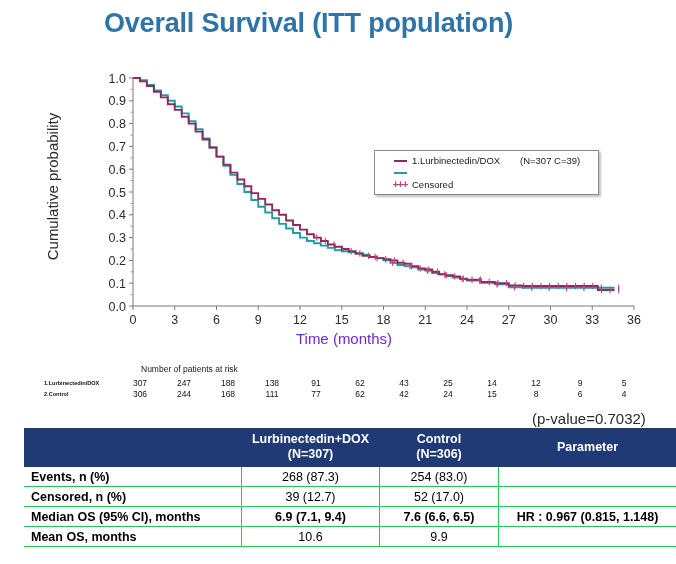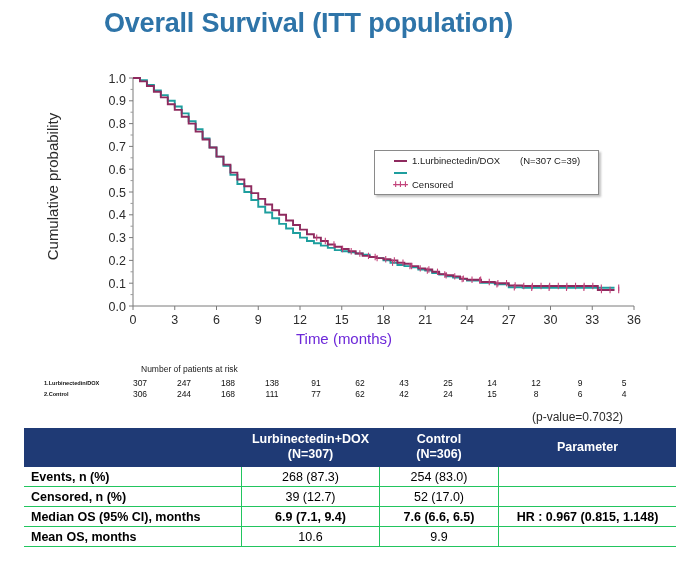--- a/index.html
+++ b/index.html
@@ -52,21 +52,21 @@
   .legend-row{display:flex;align-items:center;height:11px;margin:1px 12px;white-space:nowrap;}
   .legend-key{width:16px;display:inline-block;text-align:center;margin-right:4px;flex:0 0 16px;}
   .legend-line{display:inline-block;width:13px;height:2px;vertical-align:middle;}
   .legend-cens{font-size:10px;line-height:10px;letter-spacing:-1px;font-weight:bold;}
   .legend-text{font-size:9.5px;color:#1a1a1a;font-family:"Liberation Sans",sans-serif;}
   .legend-text .nm{display:inline-block;width:108px;}
 
   
   #pnote{
     position:absolute;left:516px;top:348px;
-    font-size:12px;color:#2b2b2b;
+    font-size:15px;color:#2b2b2b;
   }
 
   
   #risk{
     position:absolute;left:0;top:364px;width:676px;
   }
   #risk-title{
     position:absolute;left:104px;top:0px;
     font-size:8.5px;color:#1a1a1a;padding-left:21px;
   }

